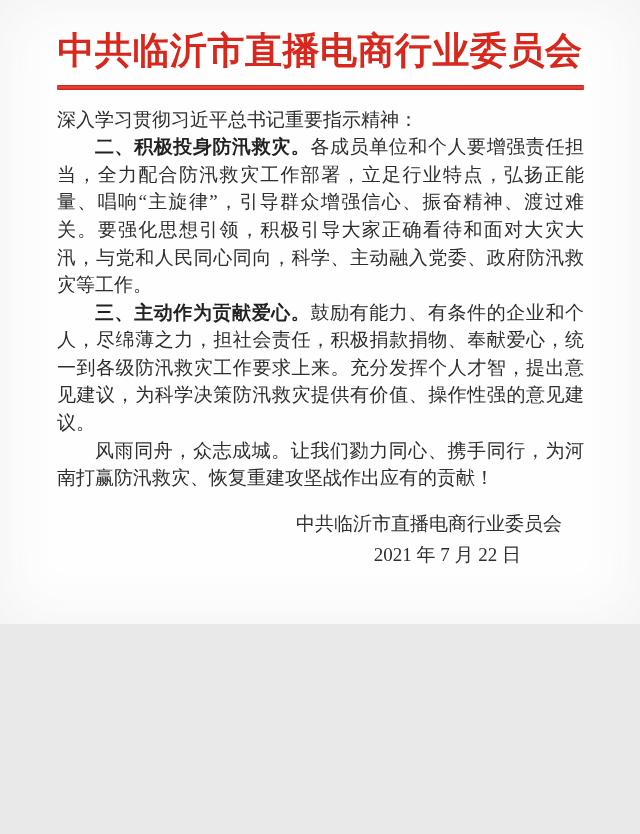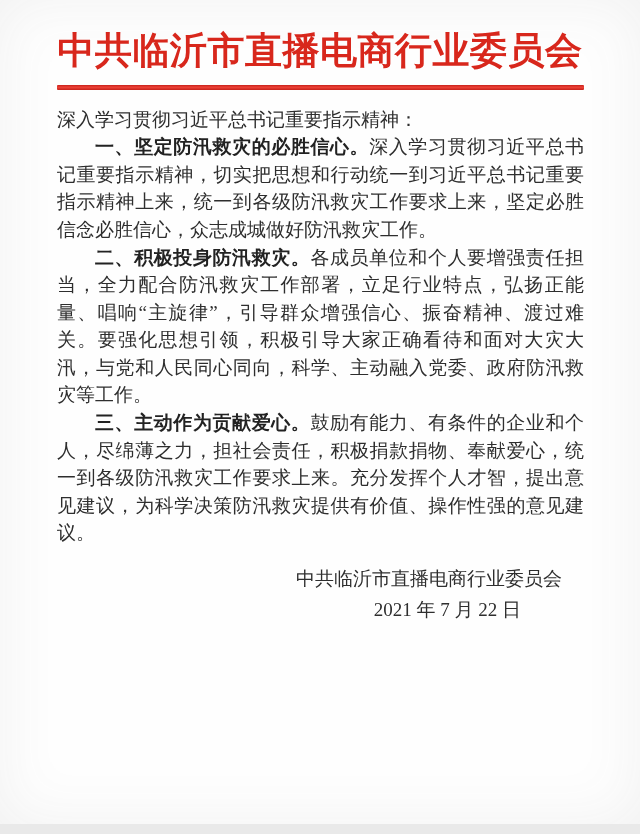--- a/index.html
+++ b/index.html
@@ -1,17 +1,17 @@
 <!DOCTYPE html>
 <html><head>
 <meta charset="utf-8">
 <style>
   html,body { margin:0; padding:0; background:#e9e9e9; }
   .page {
-    width:640px; height:824px;
+    width:640px; height:624px;
     margin:0 auto;
     background:#fefefdd;
     background:#fefefe;
     position:relative;
     overflow:hidden;
     font-family:"Liberation Serif","DejaVu Serif",serif;
     box-shadow: inset 0 0 60px rgba(90,90,90,0.08);
   }
   .org-name {
     padding-top:30px;
@@ -74,32 +74,32 @@
   <div class="org-name">中共临沂市直播电商行业委员会</div>
 
   <div class="red-line"></div>
 
 
   <div class="body-text">
 
     <div class="salutation">深入学习贯彻习近平总书记重要指示精神：</div>
 
 
-    <div class="para">
-      <span class="lead">一、坚定防汛救灾的必胜信心。</span><span>深入学习贯彻习近平总书记重要指示精神，切实把思想和行动统一到习近平总书记重要指示精神上来，统一到各级防汛救灾工作要求上来，坚定必胜信念必胜信心，众志成城做好防汛救灾工作。</span>
-    </div>
 
     <div class="para">
       <span class="lead">二、积极投身防汛救灾。</span><span>各成员单位和个人要增强责任担当，全力配合防汛救灾工作部署，立足行业特点，弘扬正能量、唱响“主旋律”，引导群众增强信心、振奋精神、渡过难关。要强化思想引领，积极引导大家正确看待和面对大灾大汛，与党和人民同心同向，科学、主动融入党委、政府防汛救灾等工作。</span>
     </div>
 
     <div class="para">
       <span class="lead">三、主动作为贡献爱心。</span><span>鼓励有能力、有条件的企业和个人，尽绵薄之力，担社会责任，积极捐款捐物、奉献爱心，统一到各级防汛救灾工作要求上来。充分发挥个人才智，提出意见建议，为科学决策防汛救灾提供有价值、操作性强的意见建议。</span>
     </div>
 
+    <div class="para">
+      <span>风雨同舟，众志成城。让我们勠力同心、携手同行，为河南打赢防汛救灾、恢复重建攻坚战作出应有的贡献！</span>
+    </div>
 
   </div>
 
   <div class="sign-block">
     <div class="signature">中共临沂市直播电商行业委员会</div>
     <div class="date-line">2021 年 7 月 22 日</div>
   </div>
 
 </div>
 

